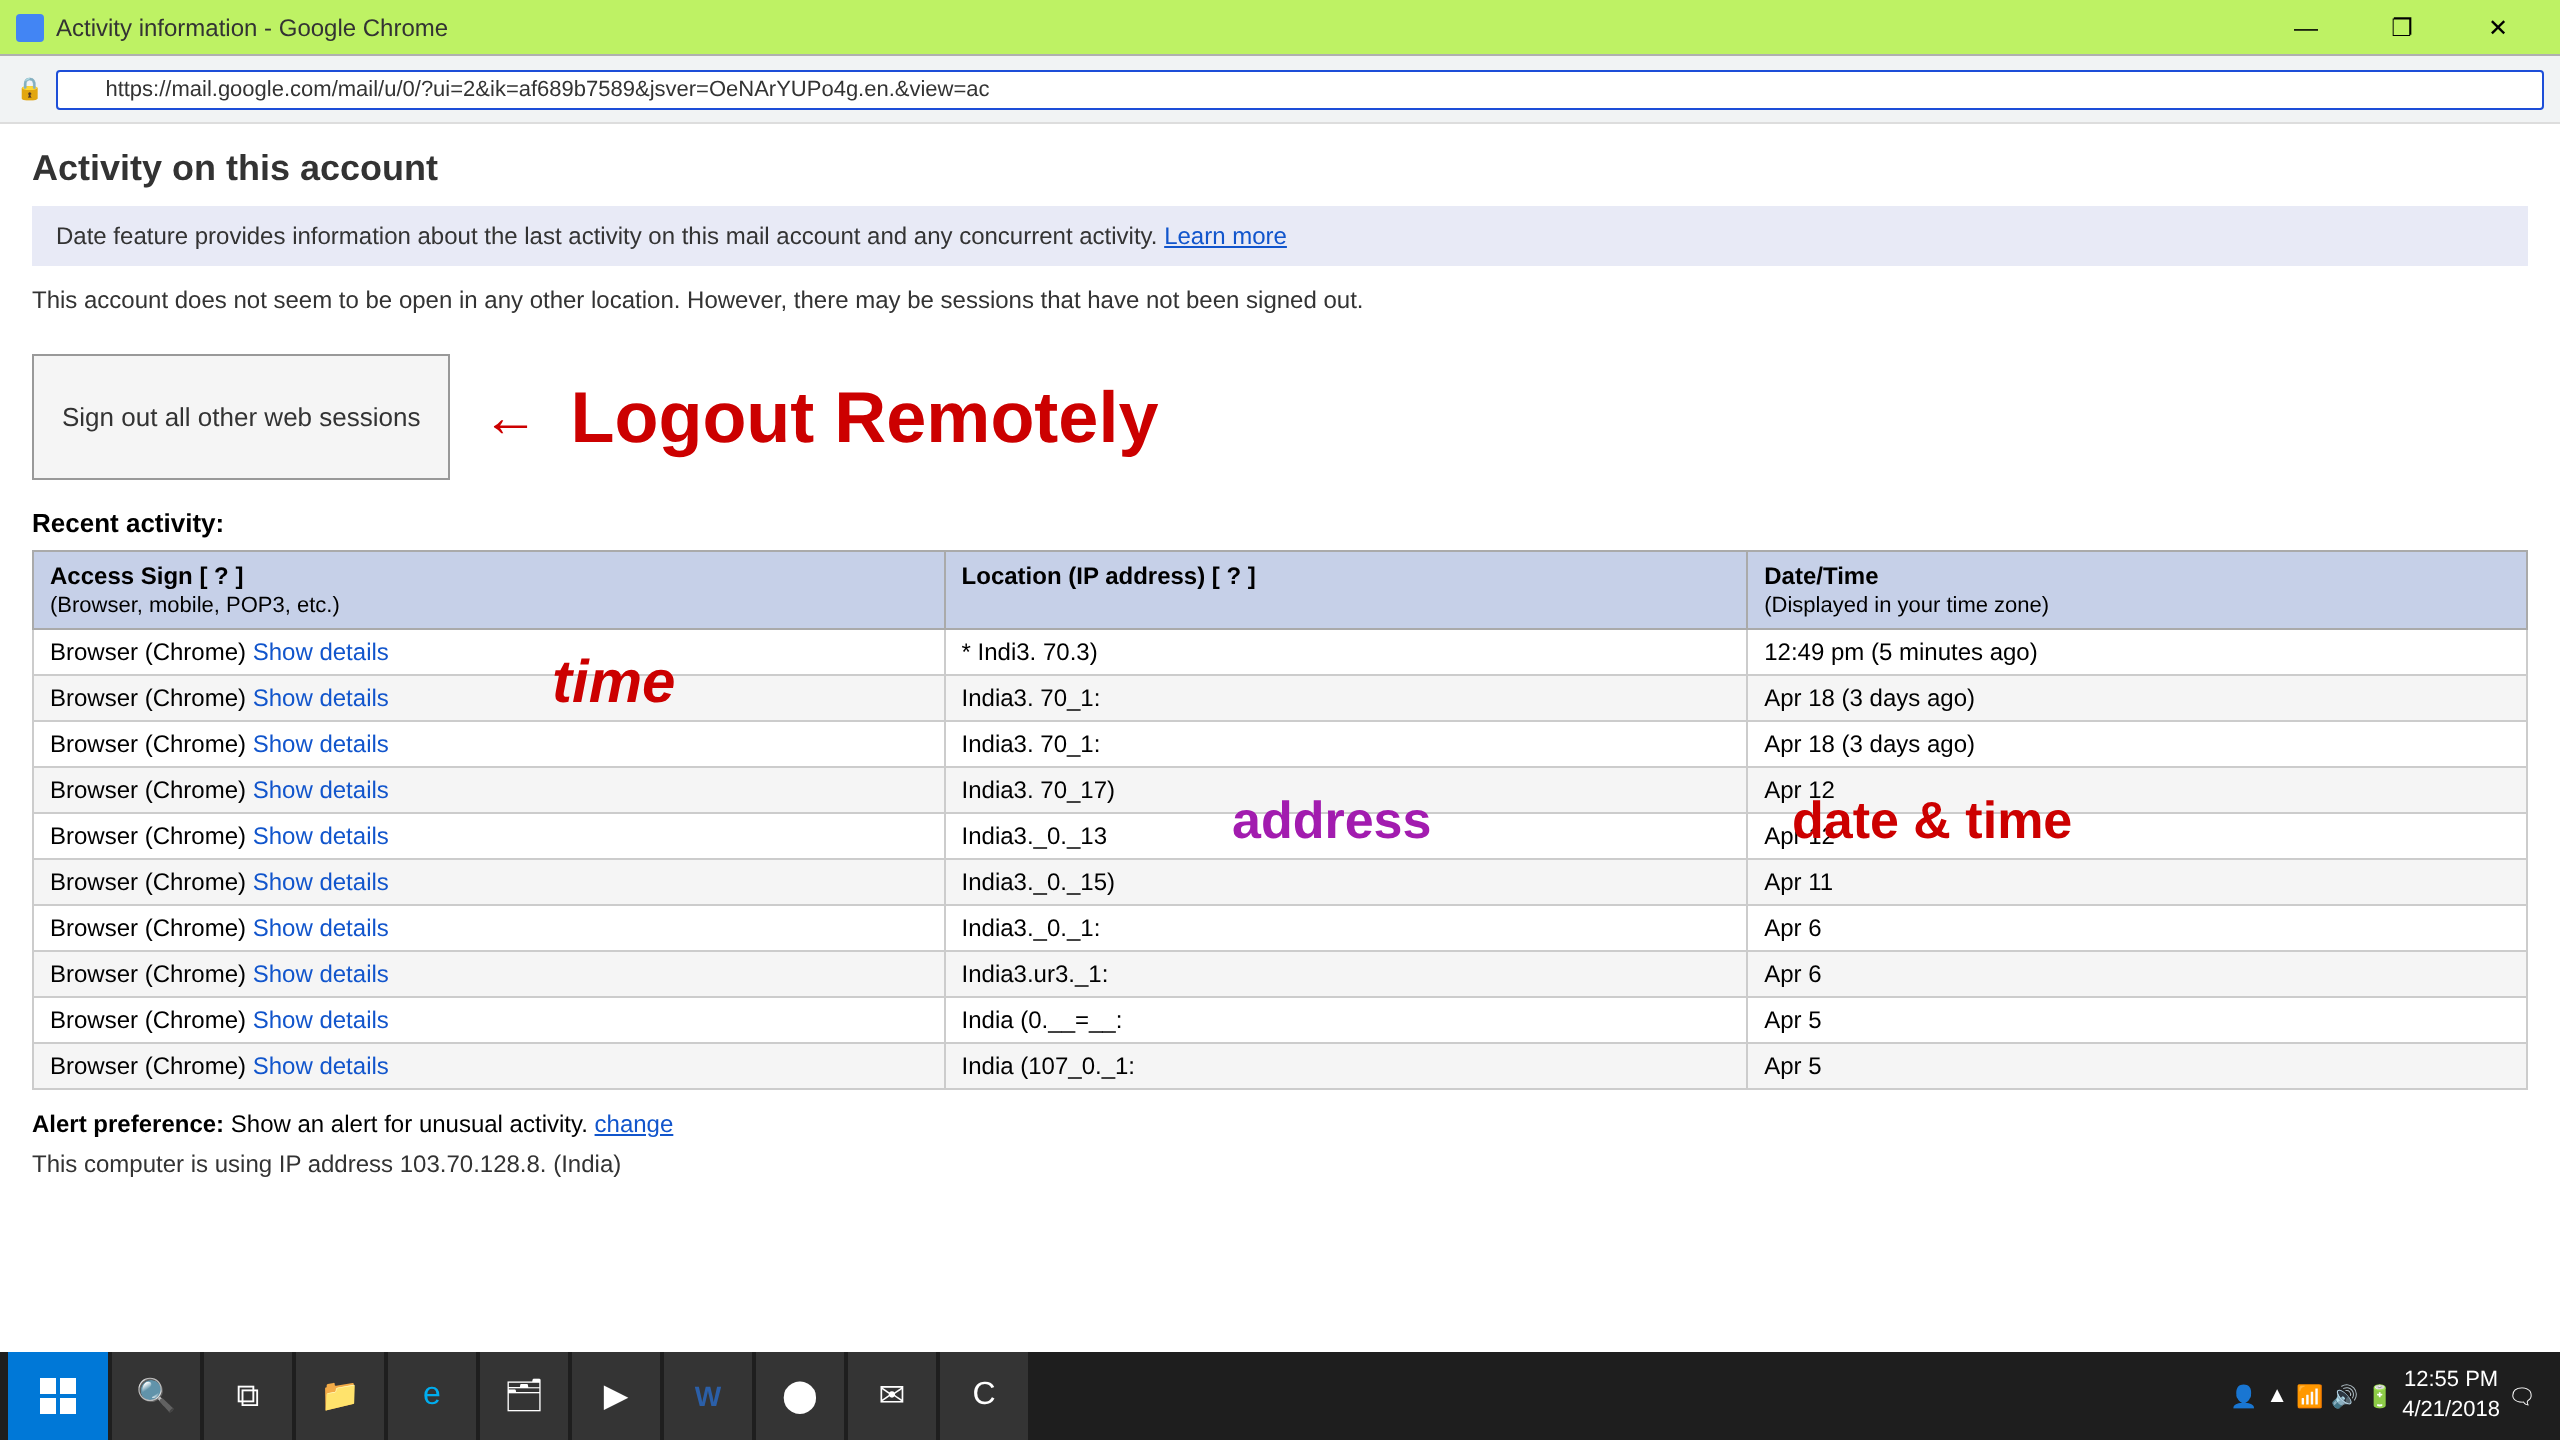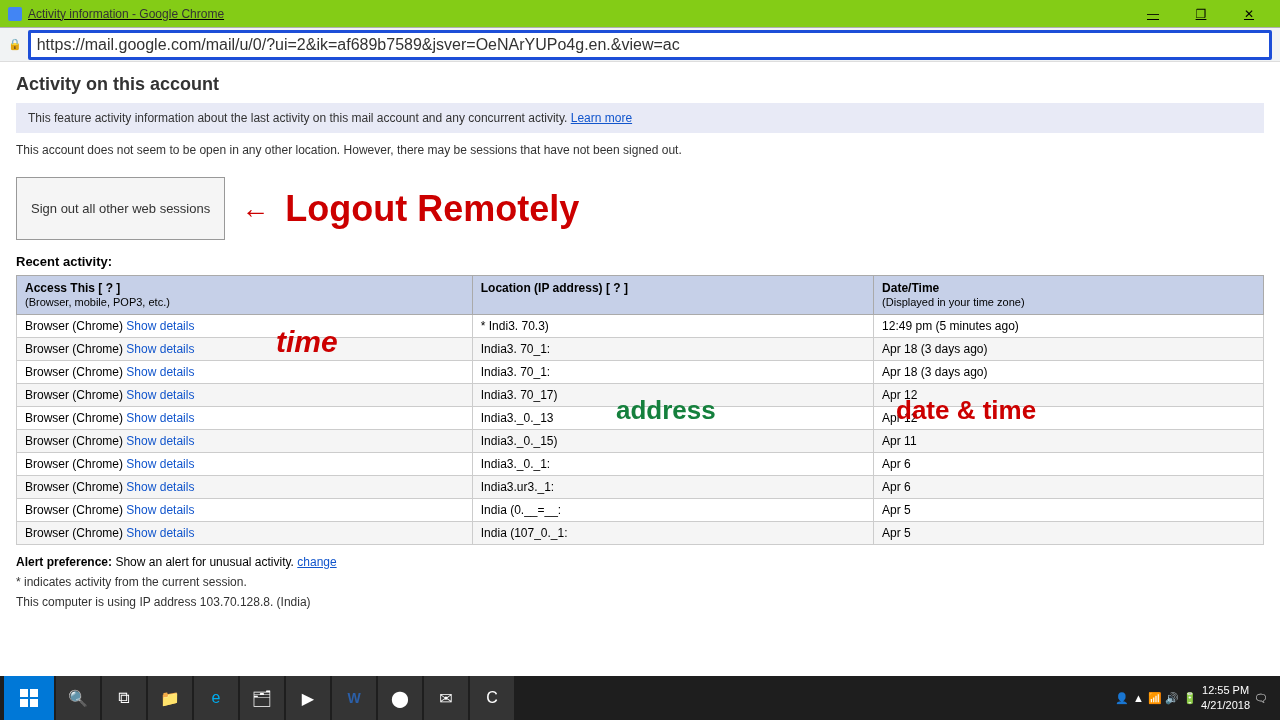--- a/index.html
+++ b/index.html
@@ -1,50 +1,49 @@
 <!DOCTYPE html>
 <html><head>
   <meta charset="utf-8">
   <style>
     * { margin: 0; padding: 0; box-sizing: border-box; }
     body { font-family: Arial, sans-serif; font-size: 13px; background: #fff; width: 1280px; height: 720px; overflow: hidden; }
 
     
     .title-bar {
-      background: #84cc16;
+      background: #bef264;
       height: 28px;
       display: flex;
       align-items: center;
       justify-content: space-between;
       padding: 0 8px;
       border-bottom: 1px solid #b0b0b0;
-      text-decoration: underline;
     }
     .title-bar-left { display: flex; align-items: center; gap: 6px; font-size: 12px; color: #333; }
     .title-bar-icon { width: 14px; height: 14px; background: #4285f4; border-radius: 2px; display: inline-block; }
     .title-bar-controls { display: flex; gap: 2px; }
     .title-bar-btn { width: 46px; height: 28px; display: flex; align-items: center; justify-content: center; font-size: 12px; cursor: pointer; }
 
     
     .address-bar {
       background: #f1f3f4;
       height: 34px;
       display: flex;
       align-items: center;
       padding: 0 8px;
       gap: 6px;
       border-bottom: 1px solid #ddd;
     }
     .address-input {
       flex: 1;
       background: #fff;
-      border: 3px solid #1d4ed8;
+      border: 1px solid #1d4ed8;
       border-radius: 2px;
-      padding: 3px 6px;
-      font-size: 16px;
+      padding: 3px 24px;
+      font-size: 11px;
       color: #333;
     }
     .lock-icon { font-size: 11px; color: #5f6368; }
 
     
     .main-content {
       background: #fff;
       padding: 12px 16px;
       height: calc(720px - 62px - 44px);
       overflow-y: auto;
@@ -208,21 +207,21 @@
       color: #cc0000;
       font-size: 30px;
       font-weight: bold;
       font-style: italic;
       pointer-events: none;
     }
     .overlay-text-address {
       position: absolute;
       top: 120px;
       left: 600px;
-      color: #15803d;
+      color: #a21caf;
       font-size: 26px;
       font-weight: bold;
       pointer-events: none;
     }
     .overlay-text-date {
       position: absolute;
       top: 120px;
       left: 880px;
       color: #cc0000;
       font-size: 26px;
@@ -247,40 +246,40 @@
 
 <div class="address-bar">
   <span class="lock-icon">🔒</span>
   <input class="address-input" readonly="" value="https://mail.google.com/mail/u/0/?ui=2&amp;ik=af689b7589&amp;jsver=OeNArYUPo4g.en.&amp;view=ac" style="">
 </div>
 
 <div class="main-content">
   <div class="page-title">Activity on this account</div>
 
   <div class="info-box">
-    <span>This feature activity information about the last activity on this mail account and any concurrent activity.</span>
+    <span>Date feature provides information about the last activity on this mail account and any concurrent activity.</span>
     <a href="#">Learn more</a>
   </div>
 
   <div class="warning-text">This account does not seem to be open in any other location. However, there may be sessions that have not been signed out.</div>
 
   <div class="sign-out-row">
     <button class="sign-out-btn">Sign out all other web sessions</button>
     <span class="arrow-icon">←</span>
     <span class="logout-remotely">Logout Remotely</span>
   </div>
 
   <div class="recent-activity-title">Recent activity:</div>
 
   <div class="relative-container">
     <table>
       <thead>
         <tr>
           <th>
-            <span>Access This [ ? ]</span><br>
+            <span>Access Sign [ ? ]</span><br>
             <span class="sub">(Browser, mobile, POP3, etc.)</span>
           </th>
           <th>
             <span>Location (IP address) [ ? ]</span>
           </th>
           <th>
             <span>Date/Time</span><br>
             <span class="sub">(Displayed in your time zone)</span>
           </th>
         </tr>
@@ -343,21 +342,20 @@
     <div class="overlay-text-address">address</div>
     <div class="overlay-text-date">date &amp; time</div>
   </div>
 
   <div class="alert-pref">
     <strong>Alert preference:</strong>
     <span>Show an alert for unusual activity.</span>
     <a href="#">change</a>
   </div>
 
-  <div class="footnote">* indicates activity from the current session.</div>
   <div class="ip-note">This computer is using IP address 103.70.128.8. (India)</div>
 </div>
 
 <div class="taskbar">
   <div class="taskbar-start">
     <svg viewBox="0 0 18 18">
       <rect x="0" y="0" width="8" height="8" fill="white"></rect>
       <rect x="10" y="0" width="8" height="8" fill="white"></rect>
       <rect x="0" y="10" width="8" height="8" fill="white"></rect>
       <rect x="10" y="10" width="8" height="8" fill="white"></rect>

